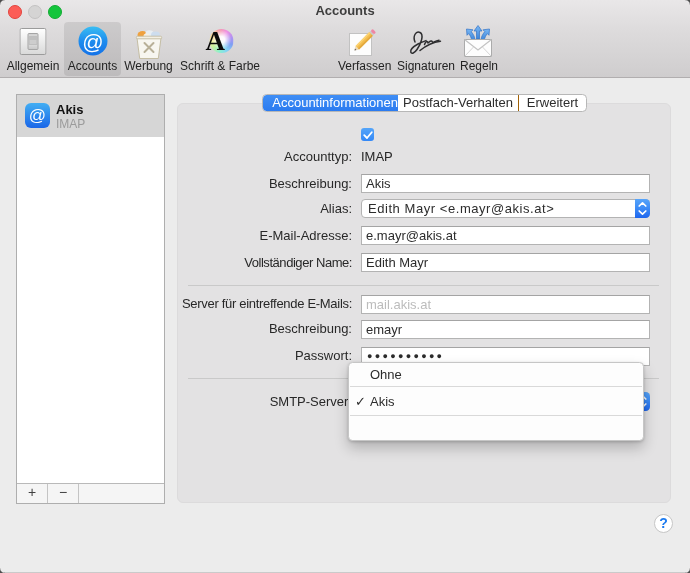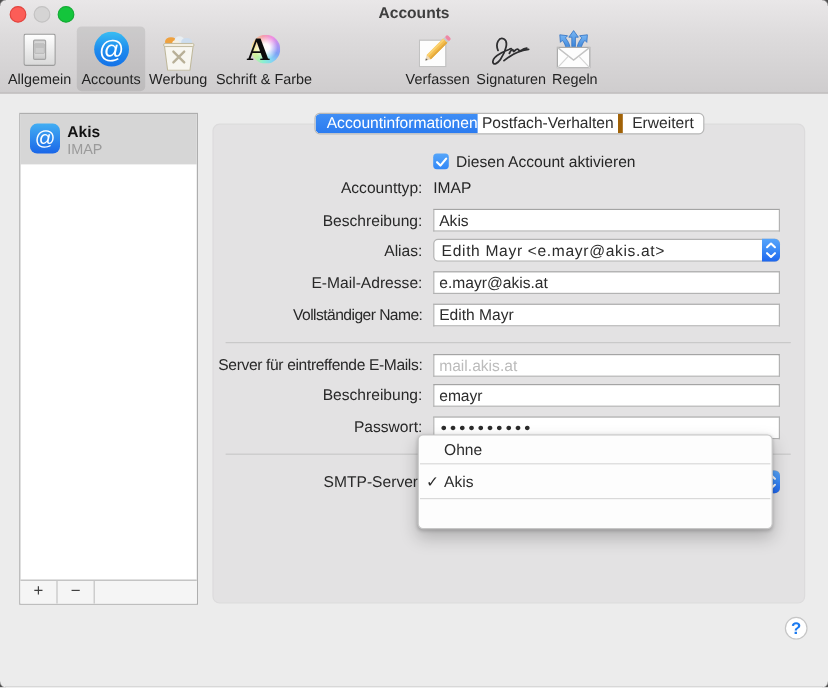--- a/index.html
+++ b/index.html
@@ -30,21 +30,21 @@
   #sbbar{left:0px;top:388px;width:147px;height:20px;background:#f5f5f5;border-top:1px solid #b9b9b9;box-sizing:border-box;}
   .sbtn{top:0;width:31px;height:19px;border-right:1px solid #c4c4c4;box-sizing:border-box;
     text-align:center;line-height:17px;font-size:14px;font-weight:400;color:#404040;}
   
   #panel{left:177px;top:103px;width:494px;height:400px;background:#e3e2e3;border-radius:6px;border:1px solid #dcdbdc;box-sizing:border-box;}
   
   #tabs{left:262px;top:94px;width:325px;height:18px;background:#fff;border:1px solid #b7b7b7;
     border-radius:4.5px;box-sizing:border-box;display:flex;overflow:hidden;}
   .seg{font-size:13px;text-align:center;line-height:16px;color:#2d2d2d;box-sizing:border-box;}
   #seg1{width:135px;background:linear-gradient(#3f8ef5,#2b7bf0);color:#fff;border-radius:3.5px 0 0 3.5px;text-align:right;}
-  #seg2{width:121px;border-right:4px solid #a16207;}
+  #seg2{width:121px;border-right:1px solid #a16207;}
   #seg3{flex:1;}
   
   .flabel{font-size:13px;color:#282828;text-align:right;right:338px;white-space:nowrap;line-height:14px;}
   .field{left:361px;width:289px;height:19px;background:#fff;border:1px solid #b3b3b3;border-top-color:#a4a4a4;
     box-sizing:border-box;font-size:13px;color:#2c2c2c;line-height:17px;padding-left:4px;}
   .sep{left:188px;width:471px;height:1px;background:#c9c9c9;}
   
   #chk{left:361px;top:128px;width:13px;height:13px;border-radius:3px;
     background:linear-gradient(#55a5f9,#3388f7);}
   #chklab{left:380px;top:128px;font-size:13px;color:#262626;line-height:14px;}
@@ -189,21 +189,20 @@
   <div id="panel" class="abs"></div>
   <div id="tabs" class="abs">
     <div class="seg" id="seg1">Accountinformationen</div>
     <div class="seg" id="seg2">Postfach-Verhalten</div>
     <div class="seg" id="seg3">Erweitert</div>
   </div>
 
   <div id="chk" class="abs"><svg width="14" height="14" viewBox="0 0 14 14">
         <path d="M3.2 7.2 L6 10 L10.8 4.2" stroke="#fff" stroke-width="1.8" fill="none" stroke-linecap="round" stroke-linejoin="round"></path>
       </svg></div>
-  <div id="chklab" class="abs">Diesen Account aktivieren</div>
 
   <div class="abs flabel" style="top:150px;">Accounttyp:</div>
   <div class="abs" style="left:361px;top:150px;font-size:13px;color:#262626;line-height:14px;">IMAP</div>
 
   <div class="abs flabel" style="top:177px;">Beschreibung:</div>
   <div class="abs field" style="top:174px;">Akis</div>
 
   <div class="abs flabel" style="top:202px;">Alias:</div>
   <div class="abs popup" style="top:199px;letter-spacing:0.55px;">Edith Mayr &lt;e.mayr@akis.at&gt;
     <span class="popcap"><svg width="15" height="19" viewBox="0 0 15 19">

